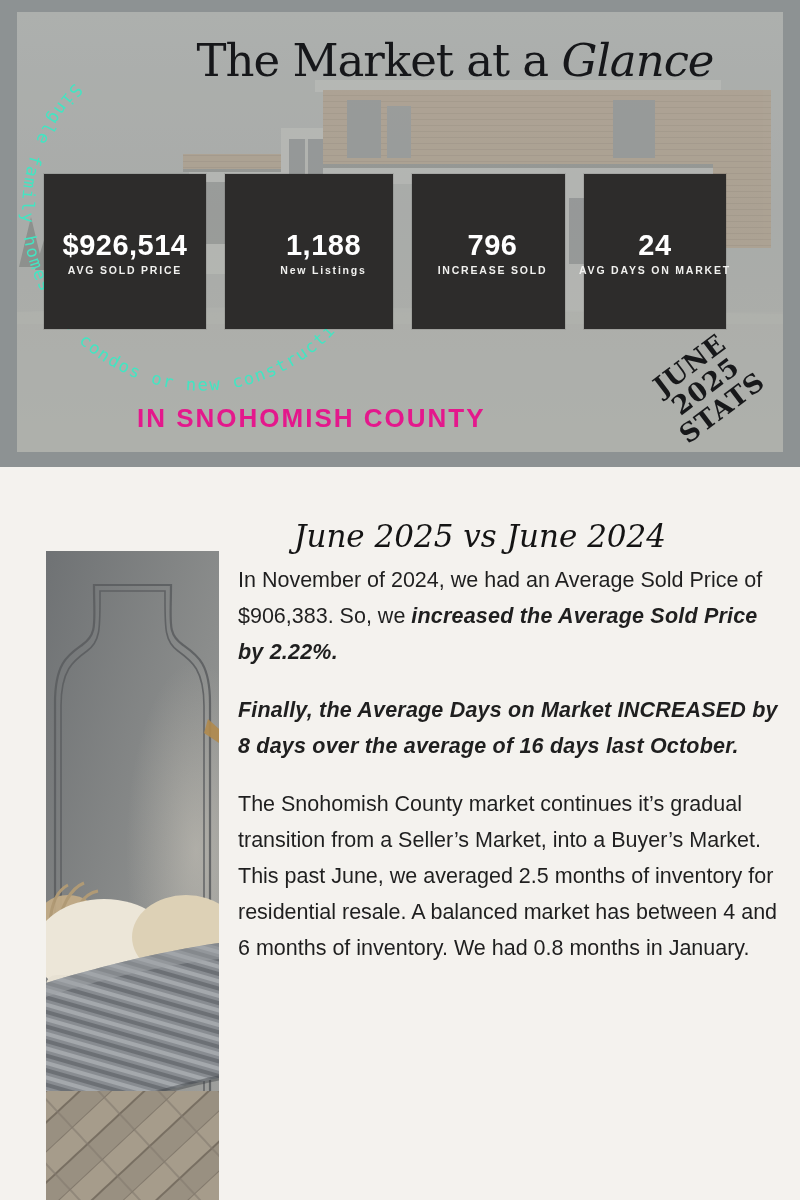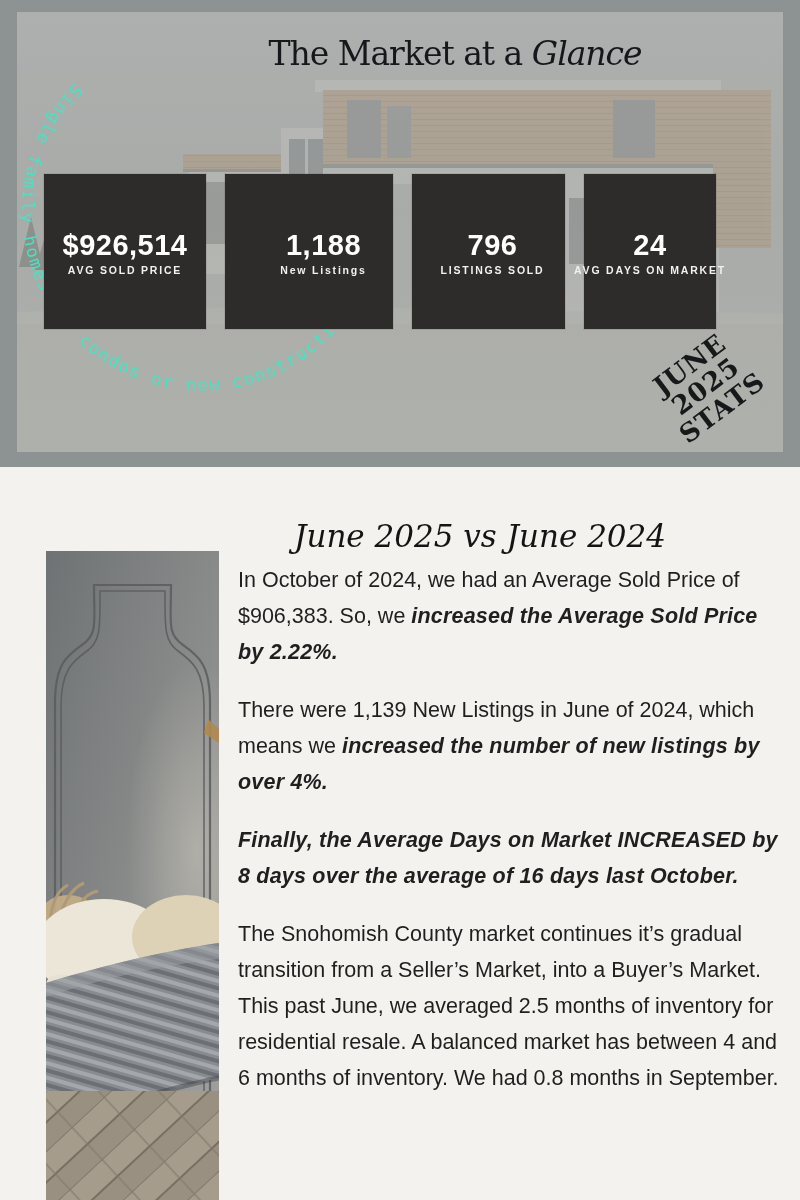--- a/index.html
+++ b/index.html
@@ -4,33 +4,33 @@
 <style>
   html,body{margin:0;padding:0;}
   .page{position:relative;width:800px;height:1200px;background:#f4f2ee;overflow:hidden;
         font-family:"Liberation Sans",sans-serif;}
   
   .hero{position:absolute;left:0;top:0;width:800px;height:467px;background:#8d9293;}
   .hero-photo{position:absolute;left:17px;top:12px;width:766px;height:440px;
               background:linear-gradient(180deg,#b0b3b1 0%,#aaacaa 45%,#adafaa 70%,#b2b3ae 100%);overflow:hidden;}
   .hero-photo svg{display:block;}
   .title{position:absolute;left:110px;top:34px;width:690px;margin:0;text-align:center;
-         font-family:"DejaVu Serif","Liberation Serif",serif;font-weight:500;font-size:33px;
+         font-family:"DejaVu Serif","Liberation Serif",serif;font-weight:500;font-size:45px;
          color:#16171a;letter-spacing:-1px;}
   .title em{font-style:italic;}
   .arc-svg{position:absolute;left:0;top:0;pointer-events:none;}
   .arc-svg text{font-family:"DejaVu Sans Mono","Liberation Mono",monospace;font-size:17px;
                 letter-spacing:1.5px;fill:#43e5c2;}
   .cards{position:absolute;left:44px;top:174px;display:flex;gap:19px;}
   .card{height:155px;background:#2d2c2b;color:#fff;display:flex;flex-direction:column;
         align-items:center;justify-content:center;box-shadow:0 0 0 1px rgba(0,0,0,.08);}
   .card:nth-child(1){width:162px;}
   .card:nth-child(2){width:139px;padding-left:29px;}
   .card:nth-child(3){width:145px;padding-left:8px;}
-  .card:nth-child(4){width:132px;text-align:center;}
+  .card:nth-child(4){width:142px;text-align:center;}
   .card .num{font-size:29px;font-weight:700;line-height:34px;letter-spacing:.5px;}
   .card .lbl{margin-top:2px;font-size:10.5px;font-weight:700;letter-spacing:1.8px;color:#f1f1ef;white-space:nowrap;}
   .loc{position:absolute;left:137px;top:403px;font-size:26px;font-weight:700;
        letter-spacing:2px;color:#e4188c;}
   .stamp{position:absolute;left:626px;top:346px;width:160px;text-align:center;
          transform:rotate(-37deg);font-family:"DejaVu Serif","Liberation Serif",serif;
          font-weight:600;font-size:26px;line-height:27px;letter-spacing:1px;color:#17181a;}
   
   .report{position:absolute;left:0;top:467px;width:800px;height:733px;background:#f4f2ee;margin-top:48px;}
   .bedroom{position:absolute;left:46px;top:36px;width:173px;height:659px;overflow:hidden;}
@@ -107,28 +107,29 @@
       <div class="card">
         <div class="num">$926,514</div>
         <div class="lbl">AVG SOLD PRICE</div>
       </div>
       <div class="card">
         <div class="num">1,188</div>
         <div class="lbl">New Listings</div>
       </div>
       <div class="card">
         <div class="num">796</div>
-        <div class="lbl">LISTINGS SOLD</div>
+        <div class="lbl">INCREASE SOLD</div>
       </div>
       <div class="card">
         <div class="num">24</div>
         <div class="lbl">AVG DAYS ON MARKET</div>
       </div>
     </div>
 
+    <div class="loc">IN SNOHOMISH COUNTY</div>
 
     <div class="stamp">
       <div>JUNE 2025</div>
       <div>STATS</div>
     </div>
   </section>
 
   <section class="report">
 
     <div class="bedroom">
@@ -191,20 +192,19 @@
         <g>
           <rect x="0" y="540" width="173" height="119" fill="url(#herring)"></rect>
           <rect x="0" y="540" width="173" height="119" fill="#e9e2d2" opacity=".08"></rect>
         </g>
       </svg>
     </div>
 
     <div class="copy">
       <h2 class="vs-heading">June 2025 vs June 2024</h2>
       <div id="paragraphs">
-          <p><span>In October of 2024, we had an Average Sold Price of $906,383. So, we </span><strong>increased the Average Sold Price by 2.22%.</strong></p>
-          <p><span>There were 1,139 New Listings in June of 2024, which means we </span><strong>increased the number of new listings by over 4%.</strong></p>
+          <p><span>In November of 2024, we had an Average Sold Price of $906,383. So, we </span><strong>increased the Average Sold Price by 2.22%.</strong></p>
           <p><strong>Finally, the Average Days on Market INCREASED by 8 days over the average of 16 days last October.</strong></p>
-          <p><span>The Snohomish County market continues it’s gradual transition from a Seller’s Market, into a Buyer’s Market. This past June, we averaged 2.5 months of inventory for residential resale. A balanced market has between 4 and 6 months of inventory. We had 0.8 months in September.</span></p>
+          <p><span>The Snohomish County market continues it’s gradual transition from a Seller’s Market, into a Buyer’s Market. This past June, we averaged 2.5 months of inventory for residential resale. A balanced market has between 4 and 6 months of inventory. We had 0.8 months in January.</span></p>
         </div>
     </div>
   </section>
 </div>
 
 </body></html>

